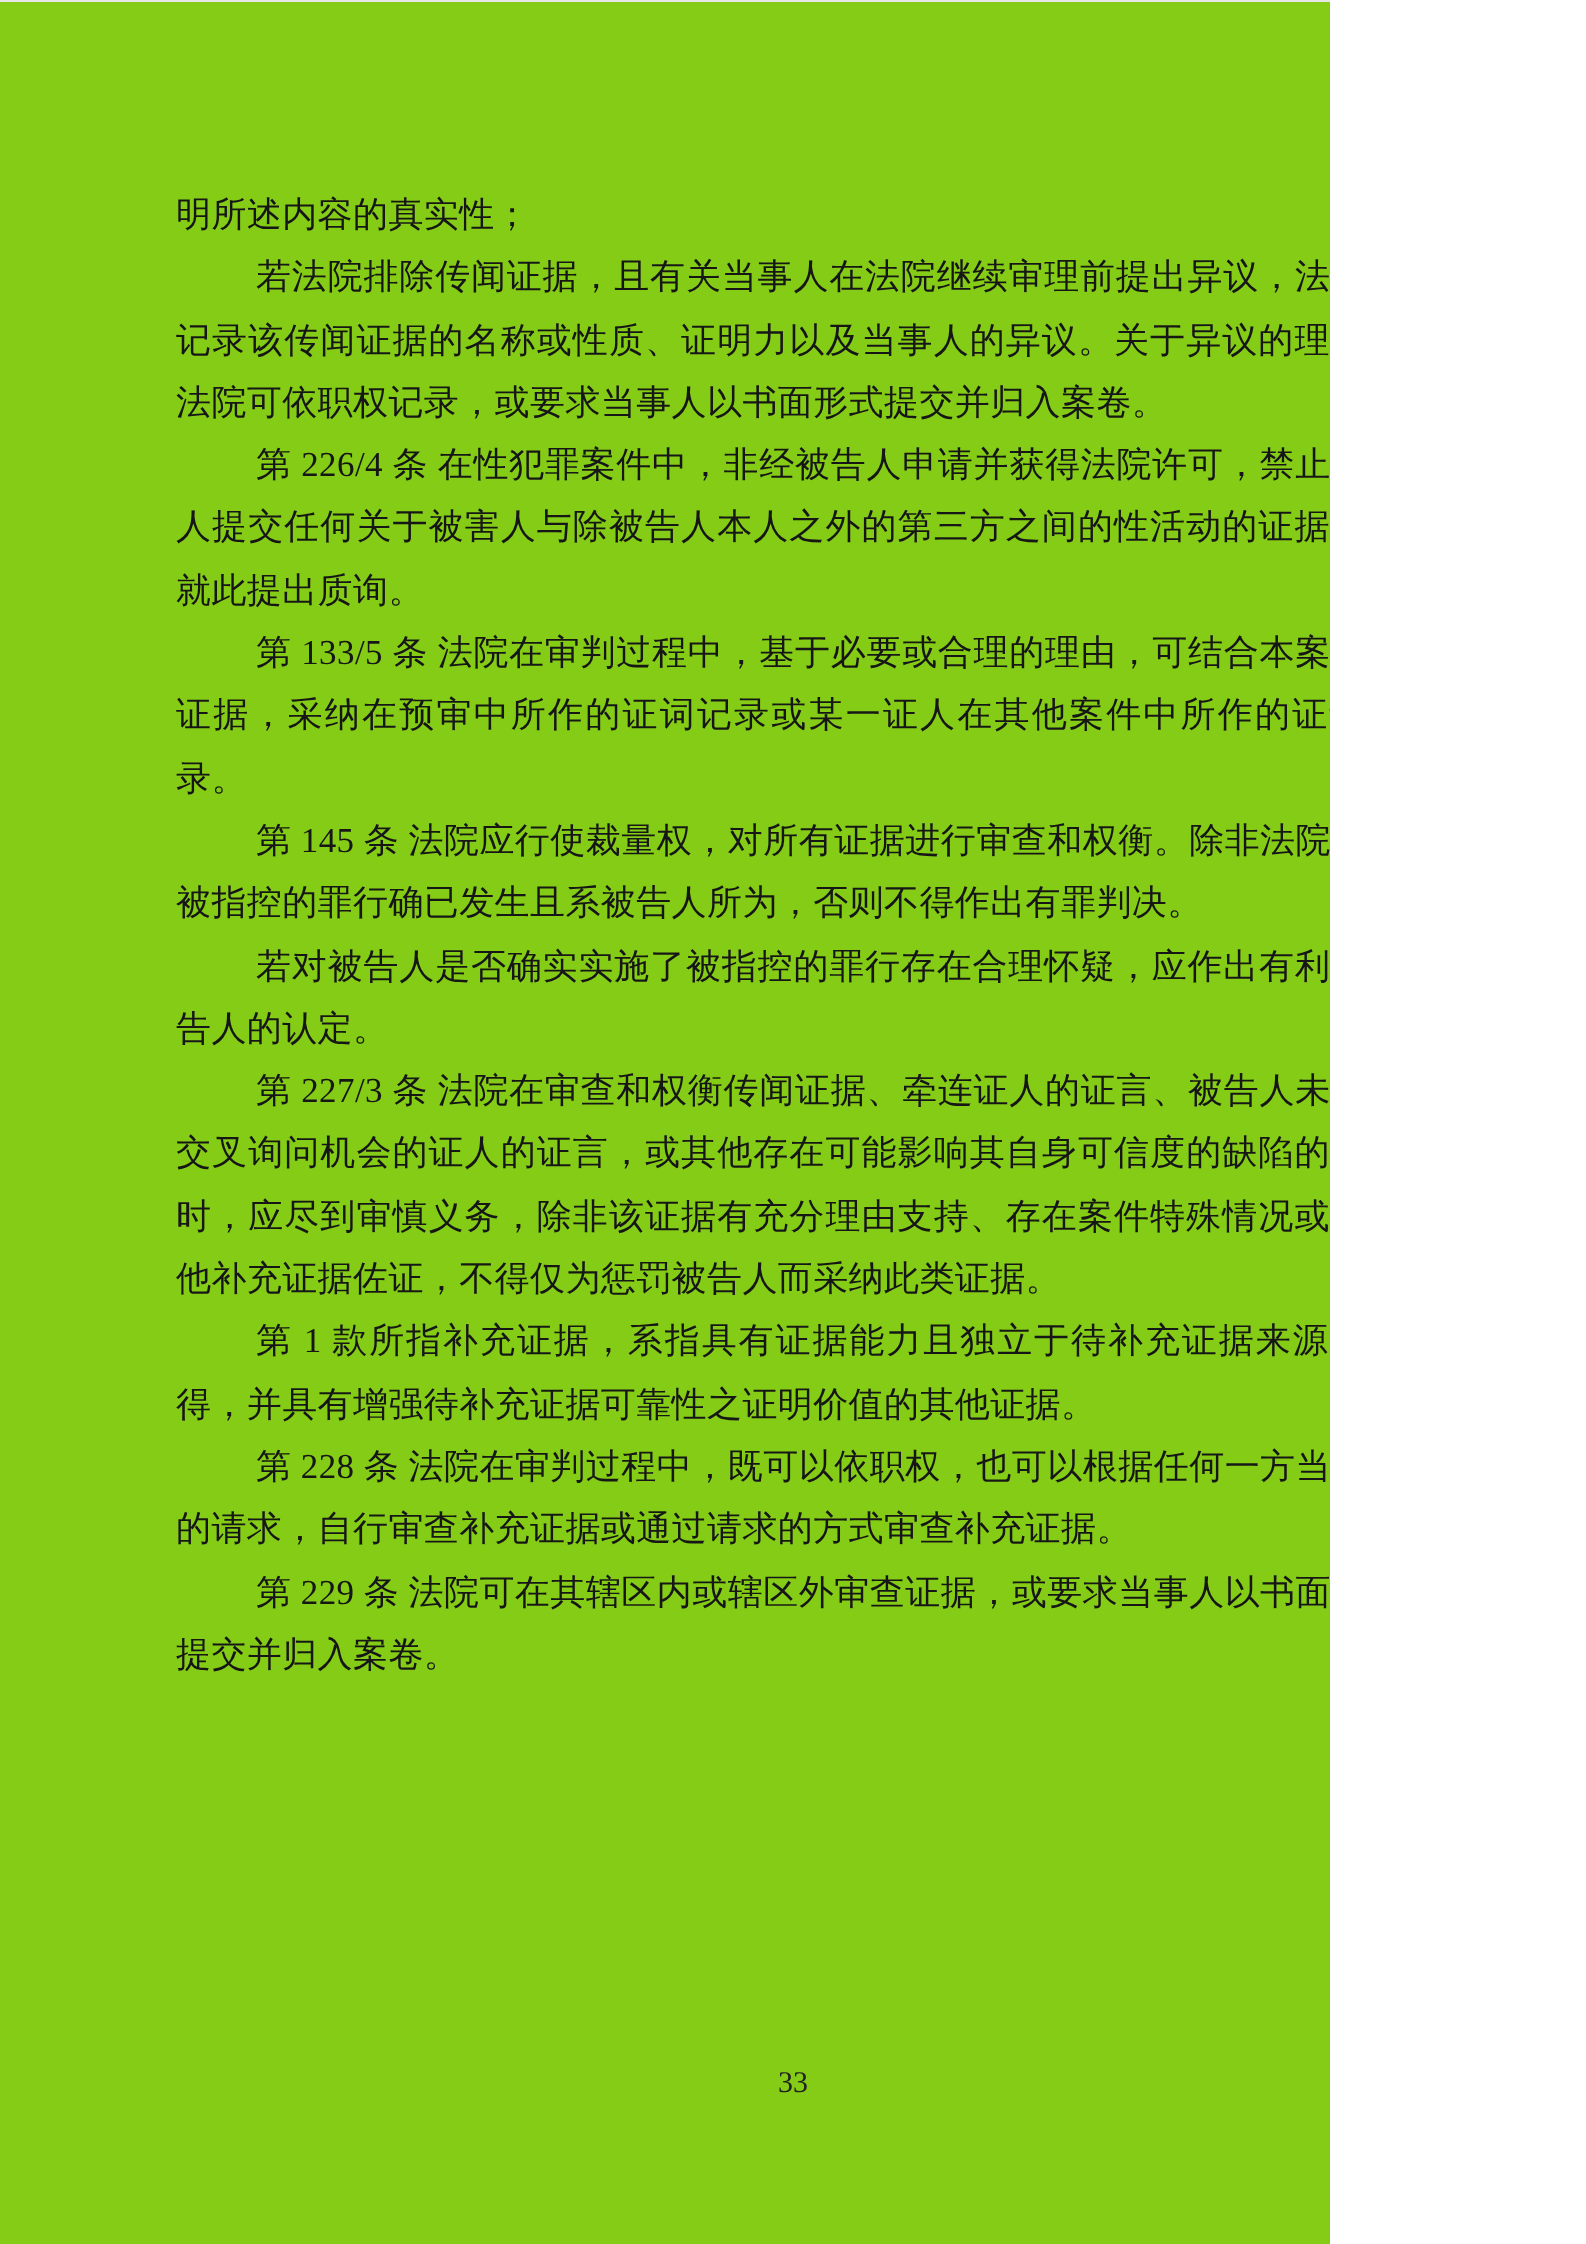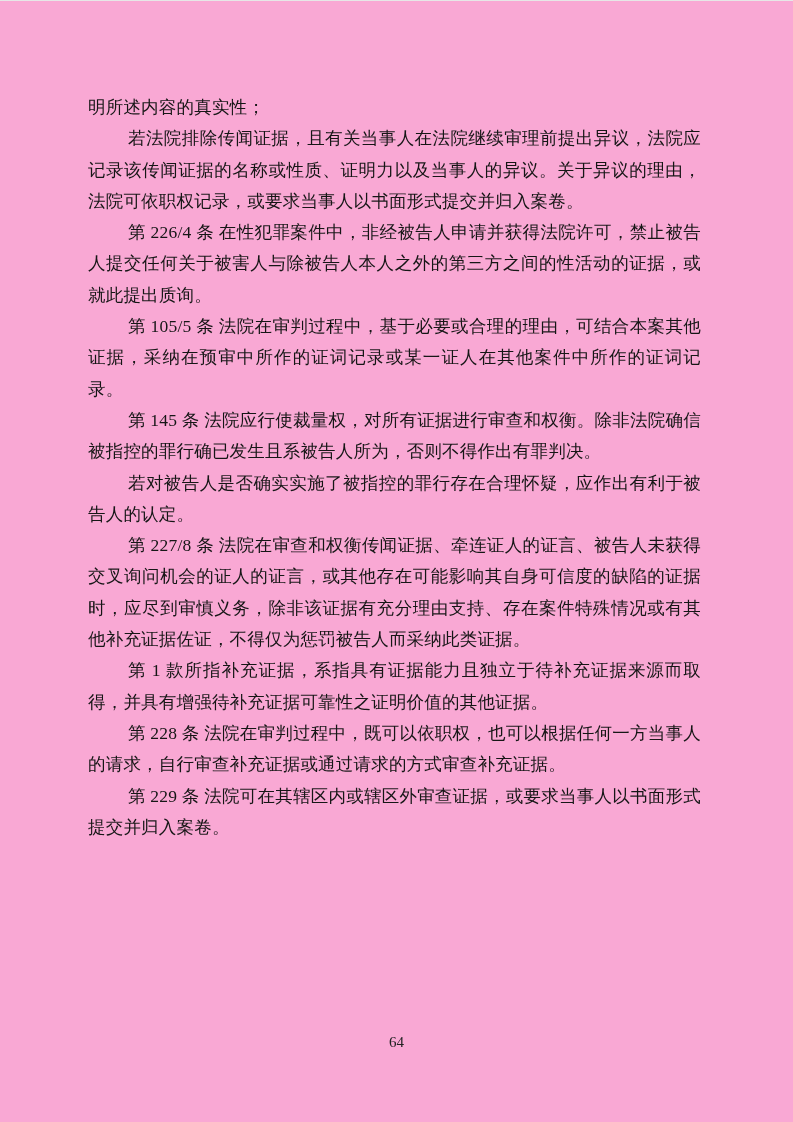--- a/index.html
+++ b/index.html
@@ -5,23 +5,23 @@
   * { margin: 0; padding: 0; box-sizing: border-box; }
   html, body { background: #ffffff; }
   body {
     width: 793px;
     height: 1122px;
     font-family: "Liberation Serif", "DejaVu Serif", serif;
     overflow: hidden;
   }
   .page {
     position: relative;
-    width: 793px;
+    width: 665px;
     height: 1122px;
-    background: #f9a8d4;
+    background: #84cc16;
     border-top: 1px solid #e7e7e7;
     overflow: hidden;
   }
   .doc-body {
     position: absolute;
     left: 88px;
     top: 91px;
     width: 613px;
     font-size: 17.5px;
     line-height: 31.3px;
@@ -51,24 +51,24 @@
   }
 </style>
 </head>
 <body>
 
 <div class="page">
   <div class="doc-body">
       <p class="para no-indent"><span>明所述内容的真实性；</span></p>
       <p class="para"><span>若法院排除传闻证据，且有关当事人在法院继续审理前提出异议，法院应记录该传闻证据的名称或性质、证明力以及当事人的异议。关于异议的理由，法院可依职权记录，或要求当事人以书面形式提交并归入案卷。</span></p>
       <p class="para"><b>第 226/4 条</b> <span>在性犯罪案件中，非经被告人申请并获得法院许可，禁止被告人提交任何关于被害人与除被告人本人之外的第三方之间的性活动的证据，或就此提出质询。</span></p>
-      <p class="para"><b>第 105/5 条</b> <span>法院在审判过程中，基于必要或合理的理由，可结合本案其他证据，采纳在预审中所作的证词记录或某一证人在其他案件中所作的证词记录。</span></p>
+      <p class="para"><b>第 133/5 条</b> <span>法院在审判过程中，基于必要或合理的理由，可结合本案其他证据，采纳在预审中所作的证词记录或某一证人在其他案件中所作的证词记录。</span></p>
       <p class="para"><b>第 145 条</b> <span>法院应行使裁量权，对所有证据进行审查和权衡。除非法院确信被指控的罪行确已发生且系被告人所为，否则不得作出有罪判决。</span></p>
       <p class="para"><span>若对被告人是否确实实施了被指控的罪行存在合理怀疑，应作出有利于被告人的认定。</span></p>
-      <p class="para"><b>第 227/8 条</b> <span>法院在审查和权衡传闻证据、牵连证人的证言、被告人未获得交叉询问机会的证人的证言，或其他存在可能影响其自身可信度的缺陷的证据时，应尽到审慎义务，除非该证据有充分理由支持、存在案件特殊情况或有其他补充证据佐证，不得仅为惩罚被告人而采纳此类证据。</span></p>
+      <p class="para"><b>第 227/3 条</b> <span>法院在审查和权衡传闻证据、牵连证人的证言、被告人未获得交叉询问机会的证人的证言，或其他存在可能影响其自身可信度的缺陷的证据时，应尽到审慎义务，除非该证据有充分理由支持、存在案件特殊情况或有其他补充证据佐证，不得仅为惩罚被告人而采纳此类证据。</span></p>
       <p class="para"><span>第 1 款所指补充证据，系指具有证据能力且独立于待补充证据来源而取得，并具有增强待补充证据可靠性之证明价值的其他证据。</span></p>
       <p class="para"><b>第 228 条</b> <span>法院在审判过程中，既可以依职权，也可以根据任何一方当事人的请求，自行审查补充证据或通过请求的方式审查补充证据。</span></p>
       <p class="para"><b>第 229 条</b> <span>法院可在其辖区内或辖区外审查证据，或要求当事人以书面形式提交并归入案卷。</span></p>
     </div>
   <div class="footer">
-    <span>64</span>
+    <span>33</span>
   </div>
 </div>
 
 </body></html>

